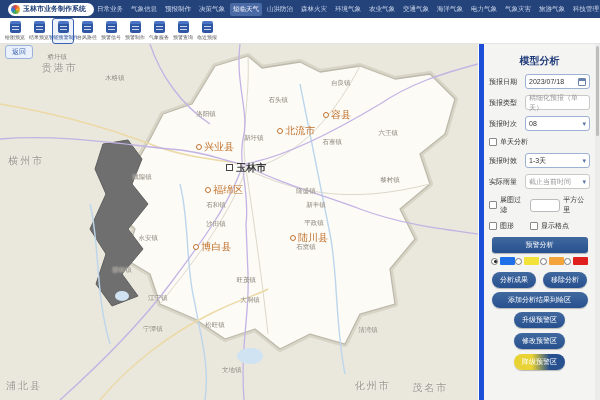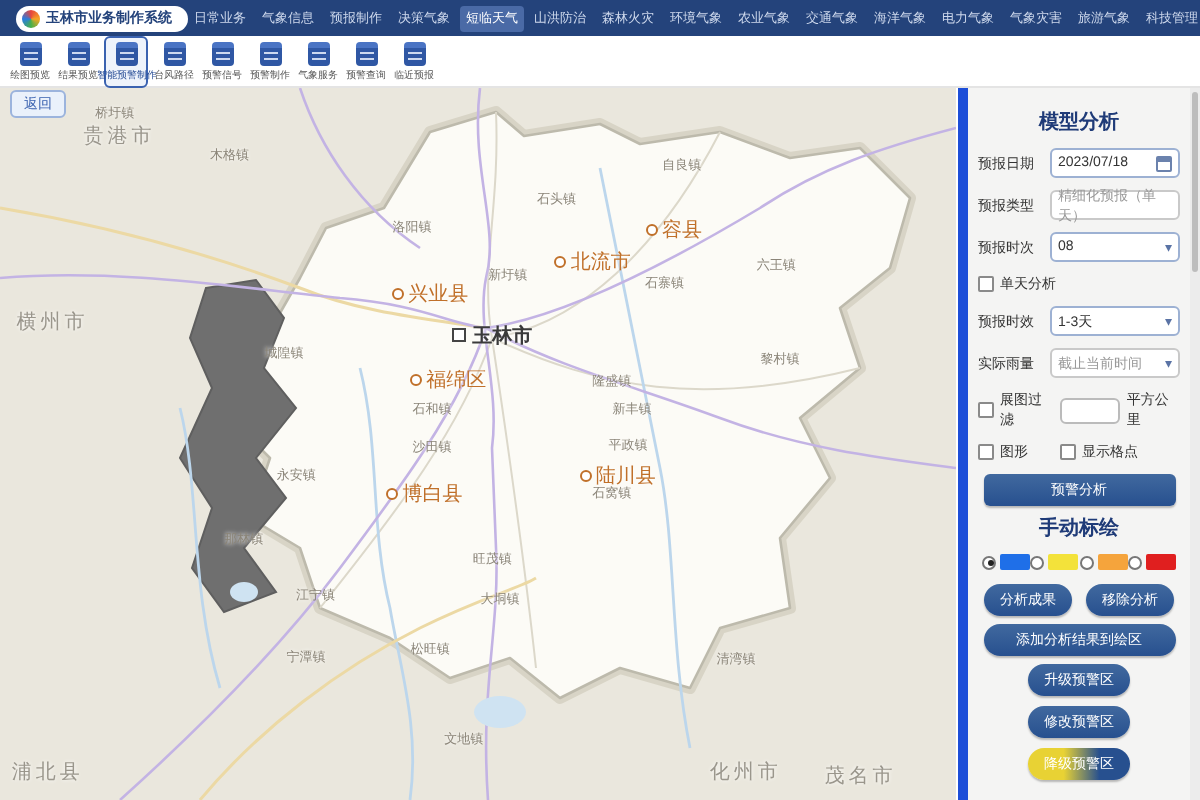--- a/index.html
+++ b/index.html
@@ -275,21 +275,20 @@
     <div class="check-row">
       <span class="checkbox"></span>
       <span>图形</span>
       <span style="width:10px"></span>
       <span class="checkbox"></span>
       <span>显示格点</span>
     </div>
 
     <button class="btn square wide">预警分析</button>
 
-    <div class="panel-title">手动标绘</div>
 
     <div class="radio-row">
 
     <span class="radio-group">
           <span class="radio checked"></span>
           <span class="swatch" style="background: rgb(31, 111, 232);"></span>
         </span>
         <span class="radio-group">
           <span class="radio"></span>
           <span class="swatch" style="background: rgb(243, 226, 58);"></span>

